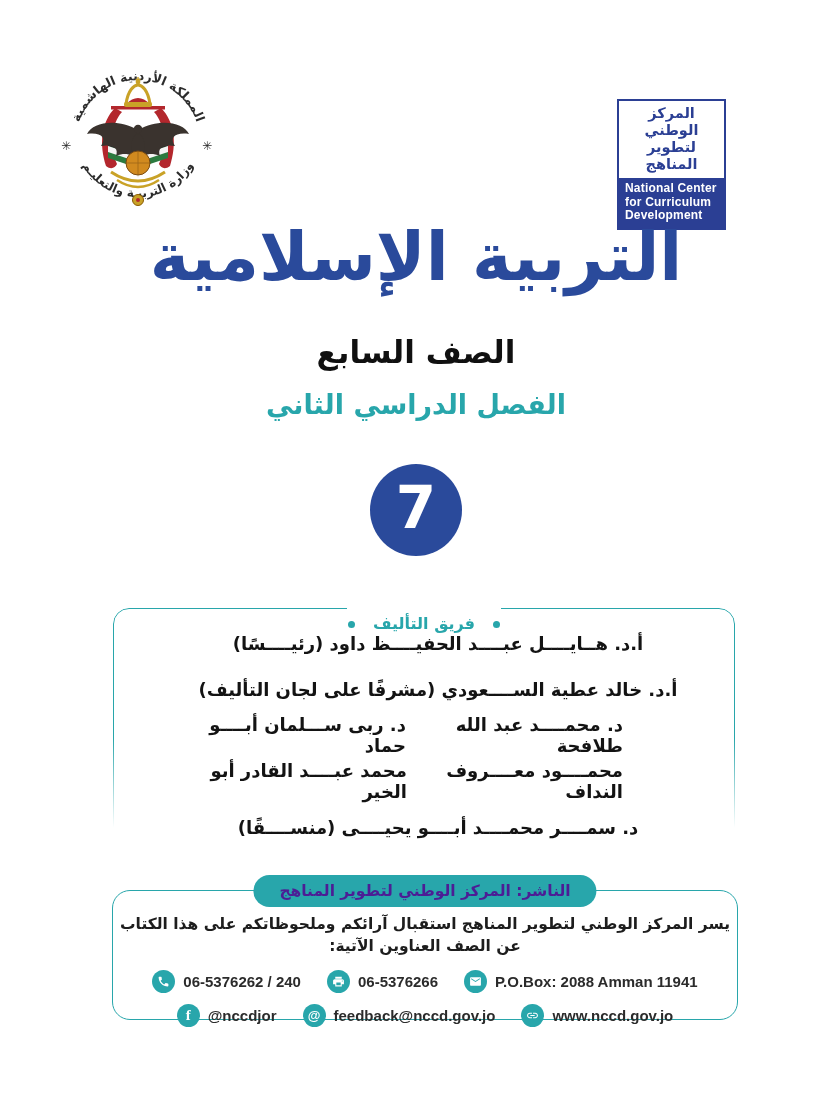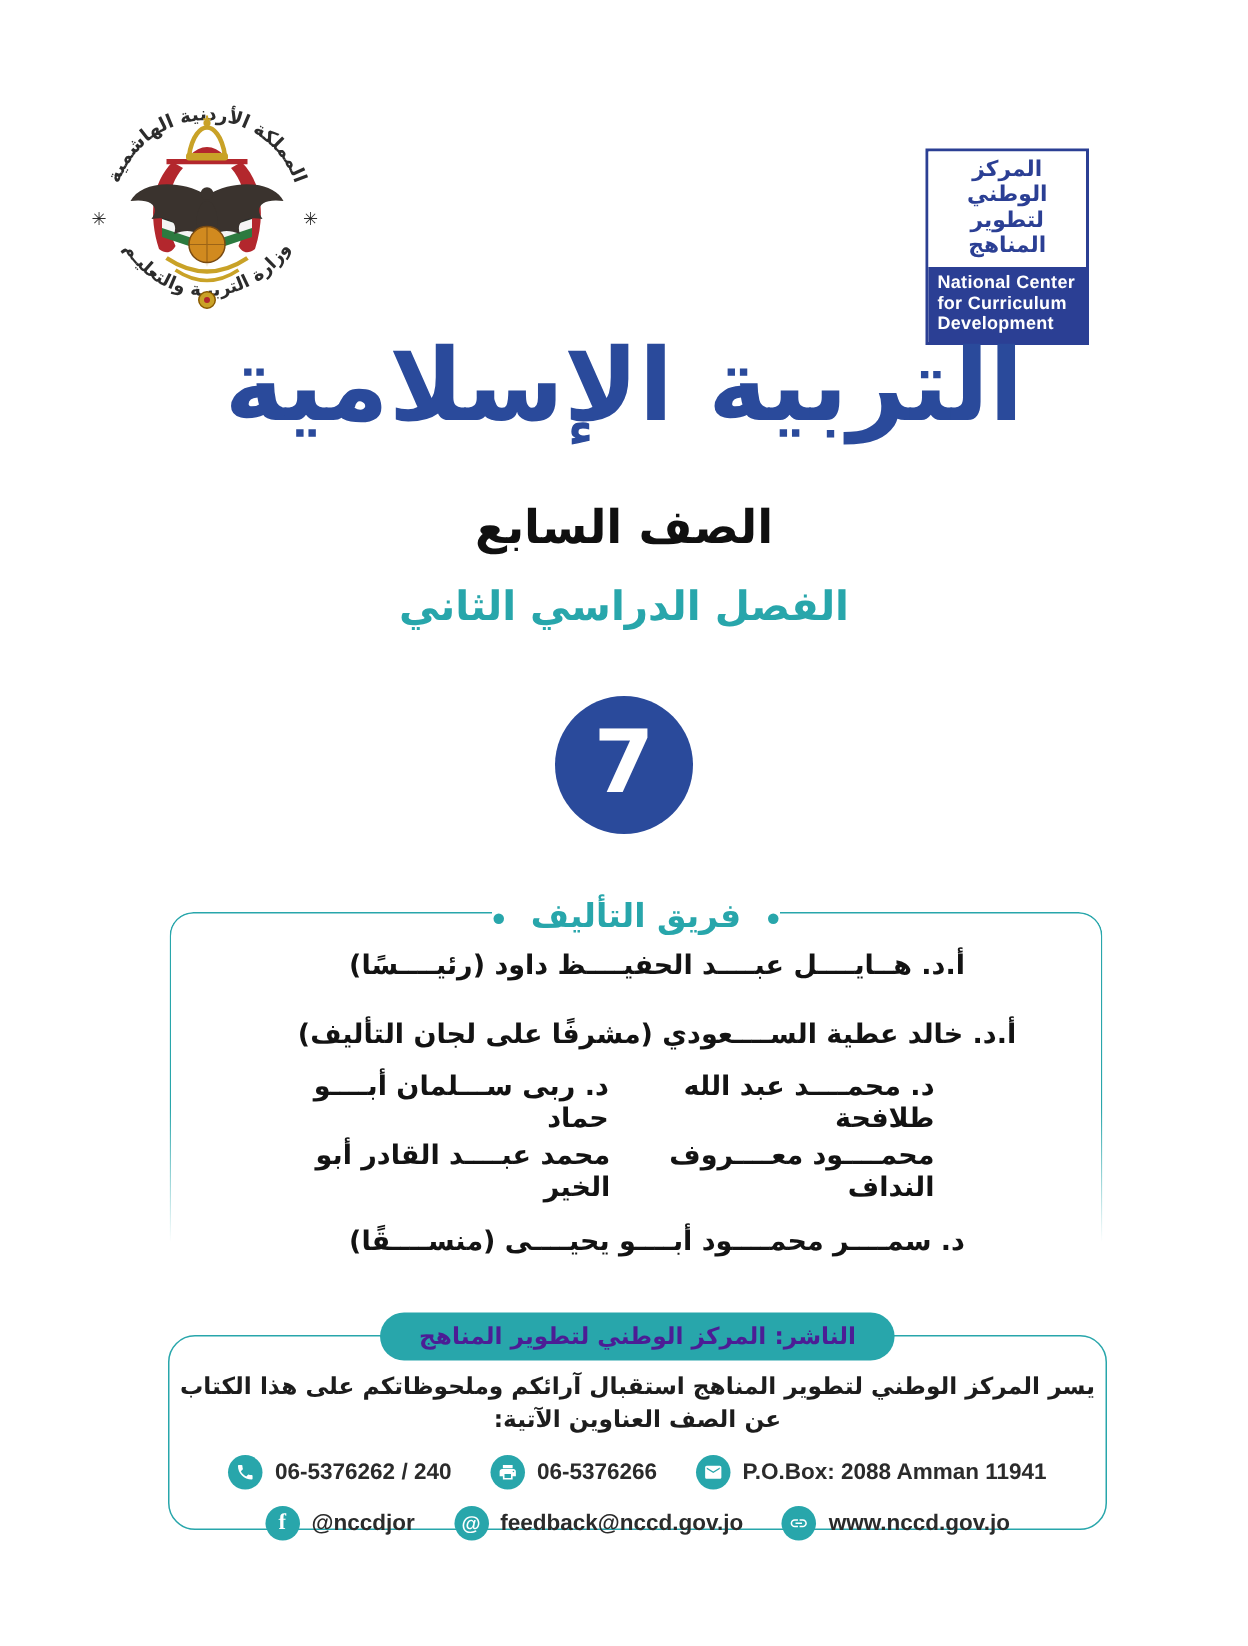--- a/index.html
+++ b/index.html
@@ -35,21 +35,21 @@
 
   
   .authors-wrap   { position:absolute; left:113px; top:608px; width:622px; height:250px; }
   .authors-border { position:absolute; inset:0; border:1.6px solid var(--teal); border-radius:16px;
                     -webkit-mask:linear-gradient(to bottom,#000 52%,transparent 88%);
                     mask:linear-gradient(to bottom,#000 52%,transparent 88%); }
   .authors-heading { position:absolute; top:-14px; left:0; right:0;
                      display:flex; justify-content:center; }
   .authors-heading .inner { display:flex; align-items:center; background:#fff; padding:0 1px; }
   .hdot  { width:7px; height:7px; border-radius:50%; background:var(--teal); }
-  .htext { color:var(--teal); font-weight:bold; font-size:22px; margin:4px 18px;
+  .htext { color:var(--teal); font-weight:bold; font-size:16px; margin:16px 18px;
            direction:rtl; line-height:28px; }
   .authors-content { position:absolute; inset:0; padding-top:12px; direction:rtl; }
   .arow  { height:46px; display:flex; align-items:center; justify-content:center;
            font-size:18px; font-weight:bold; color:#131313;padding-left:28px; }
   .arow.cols { justify-content:space-between; padding-right:112px; padding-left:72px; }
 
   
   .pub-box  { position:absolute; left:112px; top:890px; width:626px; height:130px;
               border:1.6px solid var(--teal); border-radius:18px; }
   .pub-pill { position:absolute; top:-16px; left:50%; transform:translateX(-50%);
@@ -160,21 +160,21 @@
       <div class="arow">أ.د. هــايــــل عبــــد الحفيــــظ داود (رئيــــسًا)</div>
       <div class="arow">أ.د. خالد عطية الســــعودي (مشرفًا على لجان التأليف)</div>
       <div class="arow cols">
         <span>د. محمــــد عبد الله طلافحة</span>
         <span>د. ربى ســـلمان أبــــو حماد</span>
       </div>
       <div class="arow cols">
         <span>محمــــود معــــروف النداف</span>
         <span>محمد عبــــد القادر أبو الخير</span>
       </div>
-      <div class="arow">د. سمــــر محمــــود أبــــو يحيــــى (منســــقًا)</div>
+      <div class="arow">د. سمــــر محمــــد أبــــو يحيــــى (منســــقًا)</div>
     </div>
   </div>
 
   <div class="pub-box">
     <div class="pub-pill">الناشر: المركز الوطني لتطوير المناهج</div>
     <div class="pub-intro">يسر المركز الوطني لتطوير المناهج استقبال آرائكم وملحوظاتكم على هذا الكتاب عن الصف العناوين الآتية:</div>
 
     <div class="pub-row r1">
       <span class="contact">
         <span class="cicon">

